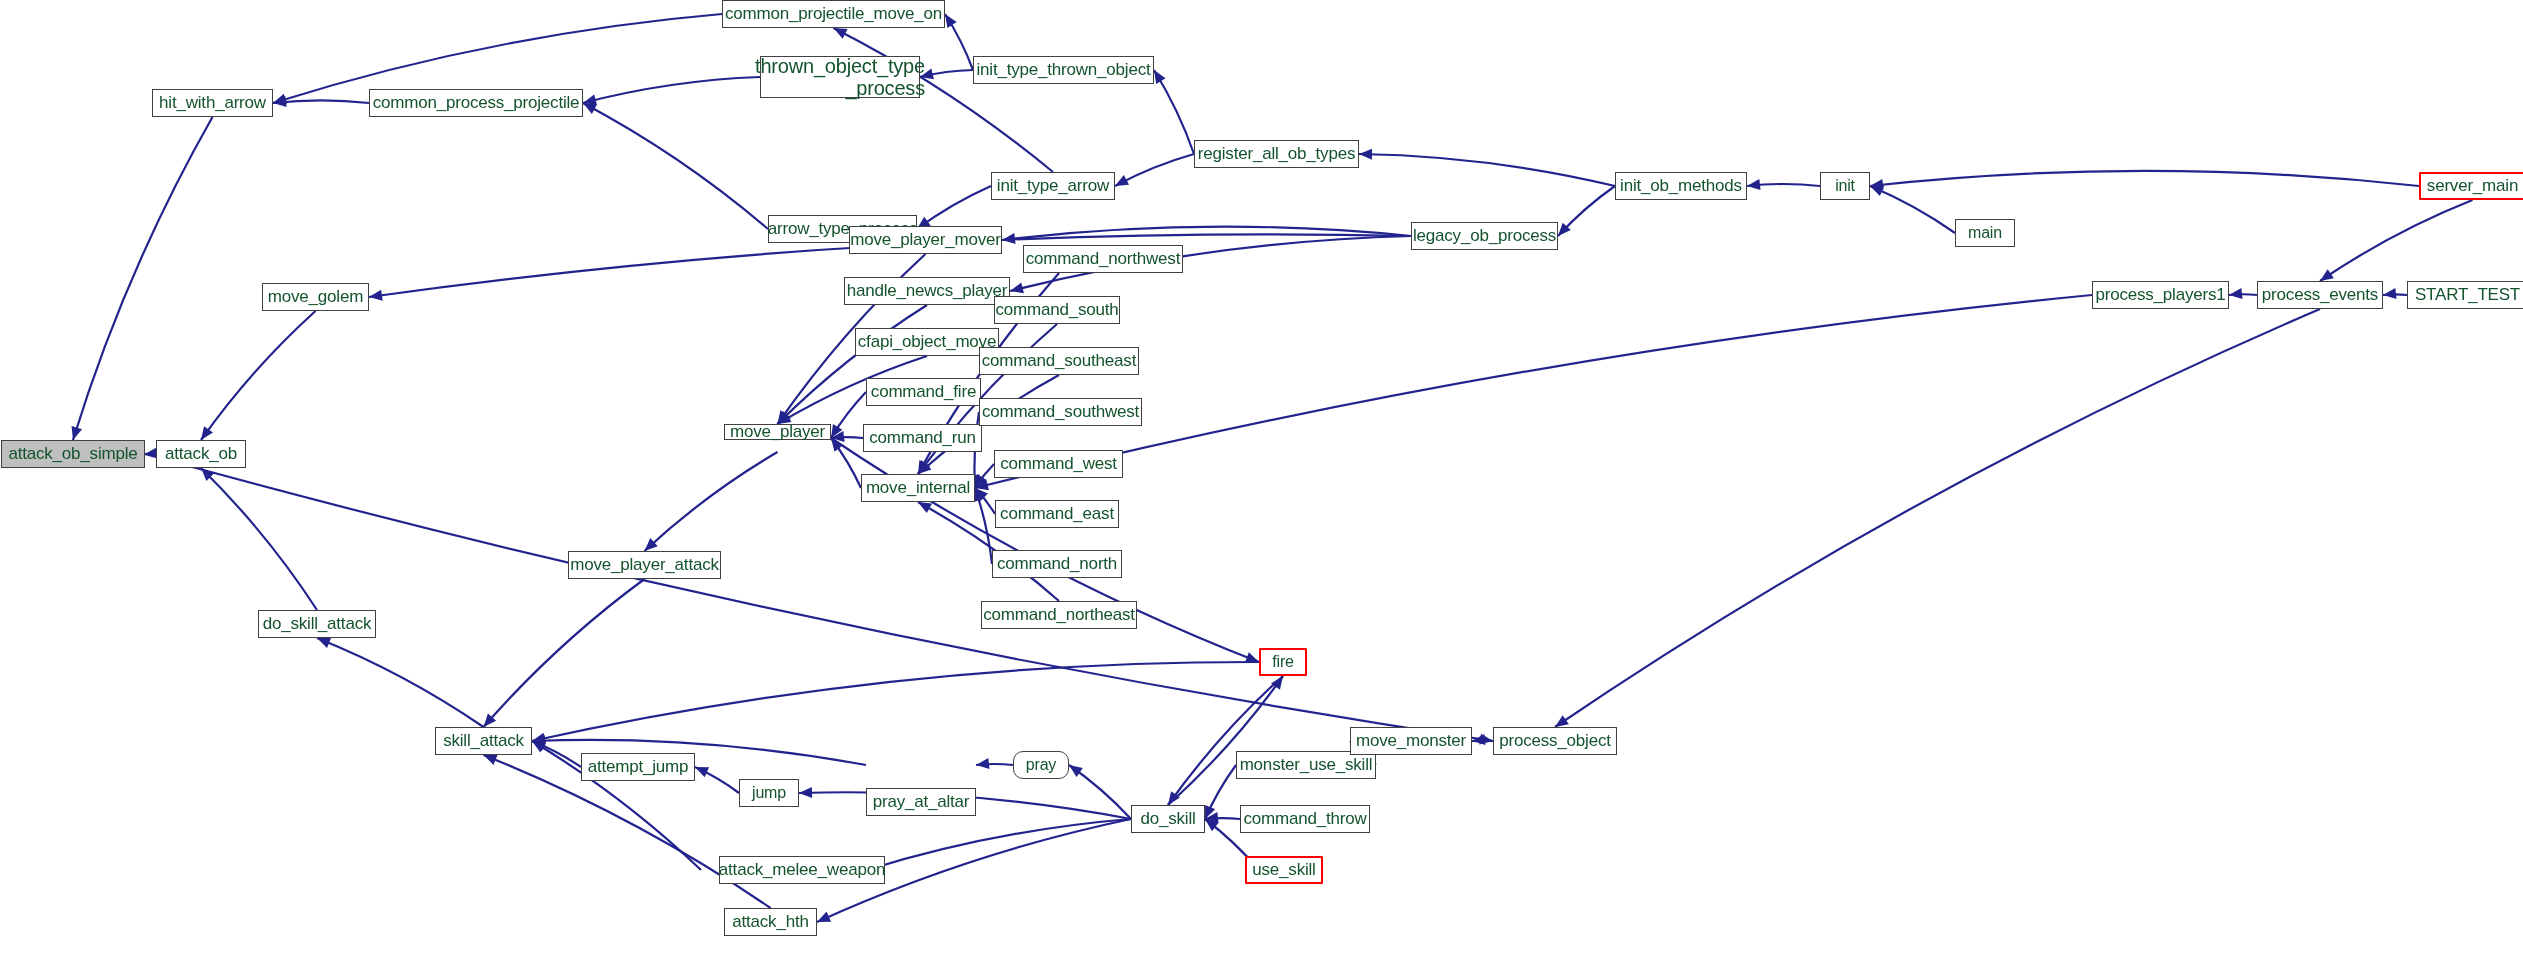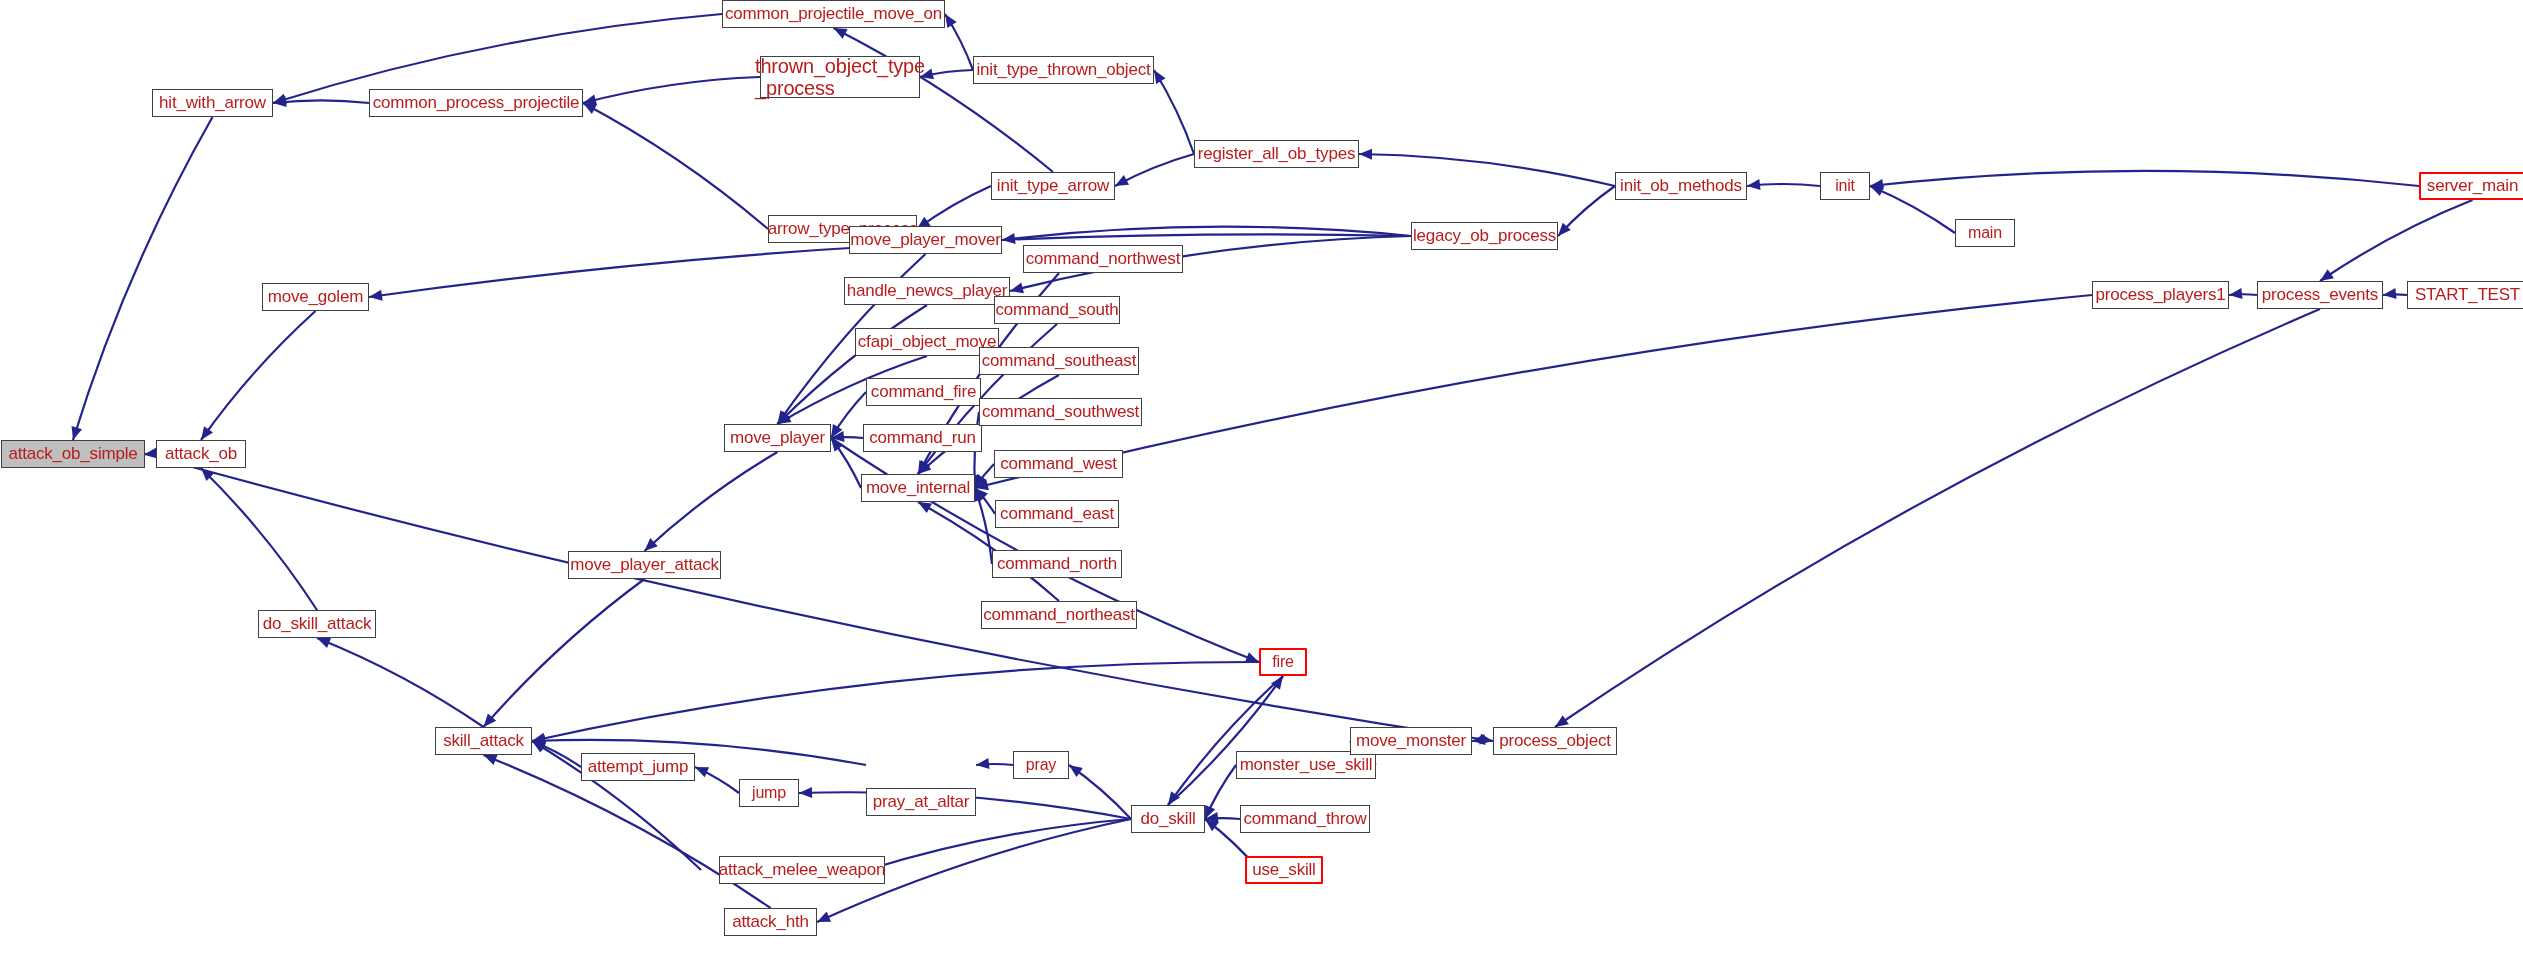--- a/index.html
+++ b/index.html
@@ -34,24 +34,24 @@
     stroke: none;
   }
   .node-box {
     position: absolute;
     box-sizing: border-box;
     background: #ffffff;
     border: 1.6px solid #404040;
     display: flex;
     align-items: center;
     justify-content: center;
-    text-align: left;
+    text-align: right;
     font-family: "Liberation Sans", sans-serif;
     font-size: 17px;
-    color: #b91c1c;
+    color: #14532d;
     line-height: 1.12;
     white-space: pre-line;
     letter-spacing: -0.2px;
   }
   .node-box.current {
     background: #bfbfbf;
     border-color: #404040;
   }
   .node-box.highlight {
     border: 2px solid #ff0000;
@@ -207,41 +207,41 @@
     <div class="node-box" style="left: 1615px; top: 172px; width: 132px; height: 28px;">init_ob_methods</div>
     <div class="node-box" style="left: 1820px; top: 172px; width: 50px; height: 28px; font-size: 16px;">init</div>
     <div class="node-box" style="left: 1955px; top: 219px; width: 60px; height: 28px; font-size: 16px;">main</div>
     <div class="node-box highlight" style="left: 2419px; top: 172px; width: 107px; height: 28px;">server_main</div>
     <div class="node-box" style="left: 2092px; top: 281px; width: 137px; height: 28px;">process_players1</div>
     <div class="node-box" style="left: 2257px; top: 281px; width: 126px; height: 28px;">process_events</div>
     <div class="node-box" style="left: 2407px; top: 281px; width: 121px; height: 28px;">START_TEST</div>
     <div class="node-box" style="left: 262px; top: 283px; width: 107px; height: 28px;">move_golem</div>
     <div class="node-box" style="left: 258px; top: 610px; width: 118px; height: 28px;">do_skill_attack</div>
     <div class="node-box" style="left: 568px; top: 551px; width: 153px; height: 28px;">move_player_attack</div>
-    <div class="node-box" style="left: 724px; top: 424px; width: 107px; height: 28px;">move_player</div>
+    <div class="node-box" style="left: 724px; top: 424px; width: 107px; height: 16px;">move_player</div>
     <div class="node-box" style="left: 861px; top: 474px; width: 114px; height: 28px;">move_internal</div>
     <div class="node-box" style="left: 849px; top: 226px; width: 153px; height: 28px;">move_player_mover</div>
     <div class="node-box" style="left: 844px; top: 277px; width: 166px; height: 28px;">handle_newcs_player</div>
     <div class="node-box" style="left: 855px; top: 328px; width: 144px; height: 28px;">cfapi_object_move</div>
     <div class="node-box" style="left: 866px; top: 378px; width: 115px; height: 28px;">command_fire</div>
     <div class="node-box" style="left: 863px; top: 424px; width: 119px; height: 28px;">command_run</div>
     <div class="node-box" style="left: 979px; top: 245px; width: 160px; height: 28px; margin-left: 44px;">command_northwest</div>
     <div class="node-box" style="left: 994px; top: 296px; width: 126px; height: 28px;">command_south</div>
     <div class="node-box" style="left: 979px; top: 347px; width: 160px; height: 28px;">command_southeast</div>
     <div class="node-box" style="left: 979px; top: 398px; width: 163px; height: 28px;">command_southwest</div>
     <div class="node-box" style="left: 994px; top: 450px; width: 129px; height: 28px;">command_west</div>
     <div class="node-box" style="left: 995px; top: 500px; width: 124px; height: 28px;">command_east</div>
     <div class="node-box" style="left: 992px; top: 550px; width: 130px; height: 28px;">command_north</div>
     <div class="node-box" style="left: 981px; top: 601px; width: 156px; height: 28px;">command_northeast</div>
     <div class="node-box highlight" style="left: 1259px; top: 648px; width: 48px; height: 28px; font-size: 16px;">fire</div>
     <div class="node-box" style="left: 435px; top: 727px; width: 97px; height: 28px;">skill_attack</div>
     <div class="node-box" style="left: 581px; top: 753px; width: 114px; height: 28px;">attempt_jump</div>
     <div class="node-box" style="left: 739px; top: 779px; width: 60px; height: 28px; font-size: 16px;">jump</div>
     <div class="node-box" style="left: 866px; top: 751px; width: 110px; height: 28px; margin-top: 37px;">pray_at_altar</div>
-    <div class="node-box" style="left: 1013px; top: 751px; width: 56px; height: 28px; font-size: 16px;">pray</div>
+    <div class="node-box" style="left: 1013px; top: 751px; width: 56px; height: 28px; font-size: 16px; border-radius: 10px;">pray</div>
     <div class="node-box" style="left: 1131px; top: 805px; width: 74px; height: 28px;">do_skill</div>
     <div class="node-box" style="left: 1236px; top: 751px; width: 140px; height: 28px;">monster_use_skill</div>
     <div class="node-box" style="left: 1240px; top: 805px; width: 130px; height: 28px;">command_throw</div>
     <div class="node-box highlight" style="left: 1245px; top: 856px; width: 78px; height: 28px;">use_skill</div>
     <div class="node-box" style="left: 701px; top: 856px; width: 166px; height: 28px; margin-left: 18px;">attack_melee_weapon</div>
     <div class="node-box" style="left: 724px; top: 908px; width: 93px; height: 28px;">attack_hth</div>
     <div class="node-box" style="left: 1350px; top: 727px; width: 122px; height: 28px;">move_monster</div>
     <div class="node-box" style="left: 1493px; top: 727px; width: 124px; height: 28px;">process_object</div>
   </div>
 

